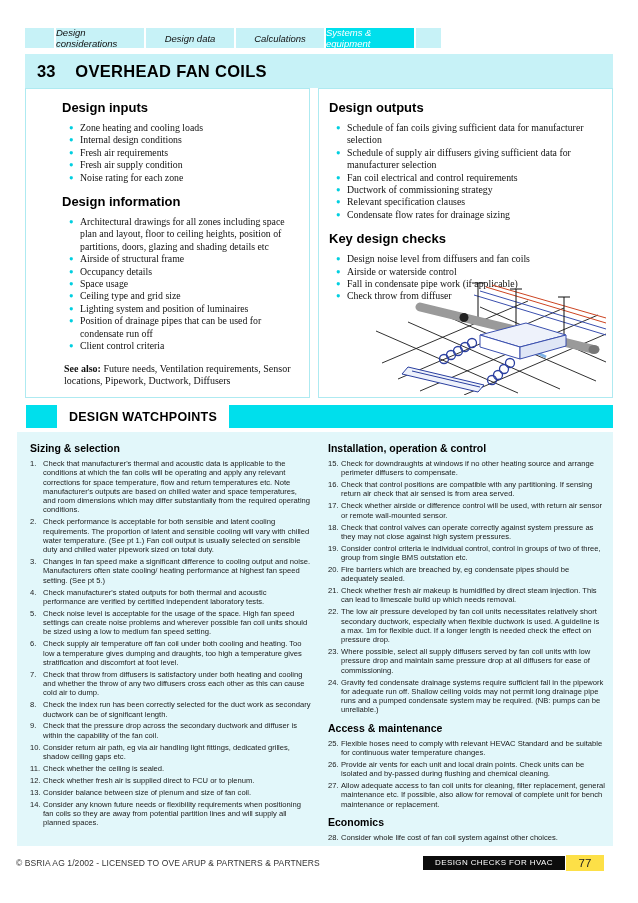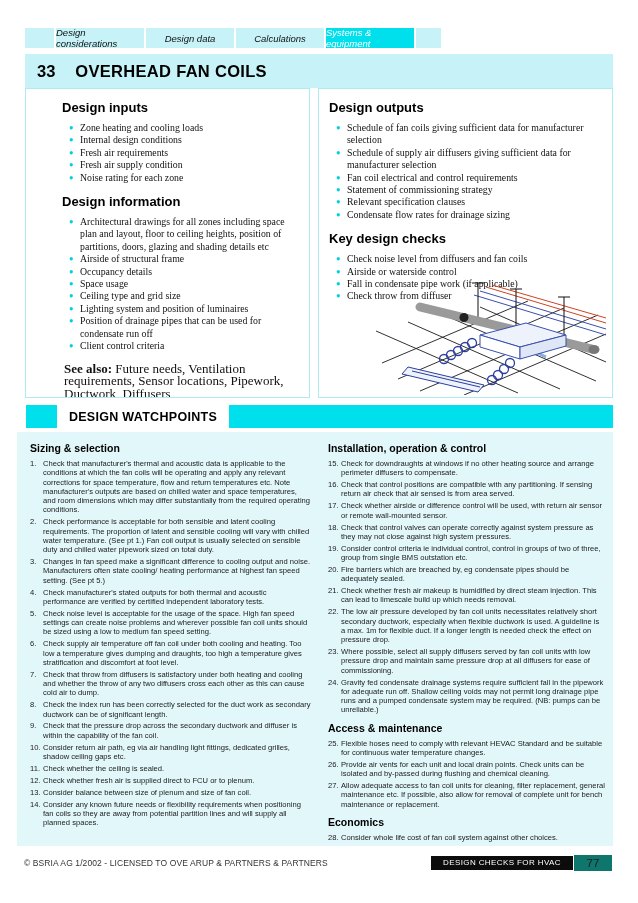--- a/index.html
+++ b/index.html
@@ -25,21 +25,21 @@
   
   .boxes { position:absolute; left:25px; top:88px; width:588px; height:310px; display:flex; gap:8px; }
   .box { background:#ffffff; border:1px solid #aeeaf1; padding:8px 10px 6px 10px; overflow:hidden; position:relative; }
   .box.left { width:285px;padding-left:36px; }
   .box.right { width:295px; }
   .box-h { font-size:13px; font-weight:bold; color:#000; margin:3px 0 7px 0; }
   ul.bullets { list-style:none; margin:0 0 10px 0; }
   .bullets li { display:flex; font-family:"Liberation Serif", serif; font-size:9.8px; line-height:12.4px; color:#111; }
   .dot { flex:none; width:11px; margin-left:7px; color:#00cfe0; font-size:7.5px; line-height:12.4px; }
   .btext { flex:1; }
-  .seealso { font-family:"Liberation Serif", serif; font-size:13px; line-height:12.6px; color:#111; margin-top:0; padding-left:2px; }
+  .seealso { font-family:"Liberation Serif", serif; font-size:10px; line-height:12.6px; color:#111; margin-top:0; padding-left:2px; }
   .seealso b { font-weight:bold; }
   .illustration { position:absolute; right:6px; bottom:2px; }
 
   
   .wbar { position:absolute; left:26px; top:405px; width:587px; height:23px; display:flex; }
   .wbar .blk { width:31px; background:#00dfec; }
   .wbar .lbl { width:172px; display:flex; align-items:center; justify-content:center;
                font-weight:bold; font-size:12.5px; color:#000; background:#ffffff; letter-spacing:0.3px; }
   .wbar .rest { flex:1; background:#00dfec; }
 
@@ -48,25 +48,25 @@
               display:flex; gap:17px; padding:9px 8px 8px 13px; }
   .wcol-left { width:281px; }
   .wcol-right { flex:1; }
   .wh { font-size:10.5px; font-weight:bold; color:#000; margin:1px 0 5px 0; }
   ol.wlist { list-style:none; margin:0 0 7px 0; }
   .wlist li { display:flex; font-size:7.6px; line-height:9.3px; color:#1a1a1a; margin-bottom:2.6px; }
   .num { flex:none; width:13px; }
   .wtext { flex:1; }
 
   
-  .footer { position:absolute; left:24px; top:855px; width:588px; height:15px; display:flex; align-items:center; }
+  .footer { position:absolute; left:16px; top:855px; width:588px; height:15px; display:flex; align-items:center; }
   .copy { flex:1; font-size:8.5px; color:#333; letter-spacing:0.1px; }
   .fbox { background:#0c0c0c; color:#ffffff; width:142px; height:14px; display:flex; align-items:center; justify-content:center;
           font-size:8px; letter-spacing:0.4px; }
-  .fpage { background:#0f766e; color:#1a1a1a; width:38px; height:16px; margin-left:1px; display:flex; align-items:center;
+  .fpage { background:#fde047; color:#1a1a1a; width:38px; height:16px; margin-left:1px; display:flex; align-items:center;
            justify-content:center; font-size:11.5px; }
 </style>
 </head>
 <body>
 
 <div class="page">
 
   <div class="tabbar">
     <div class="seg tab-lead"></div>
     <div class="tab">Design considerations</div>
@@ -172,39 +172,39 @@
             <span class="btext">Schedule of supply air diffusers giving sufficient data for manufacturer selection</span>
           </li>
 
           <li>
             <span class="dot">●</span>
             <span class="btext">Fan coil electrical and control requirements</span>
           </li>
 
           <li>
             <span class="dot">●</span>
-            <span class="btext">Statement of commissioning strategy</span>
+            <span class="btext">Ductwork of commissioning strategy</span>
           </li>
 
           <li>
             <span class="dot">●</span>
             <span class="btext">Relevant specification clauses</span>
           </li>
 
           <li>
             <span class="dot">●</span>
             <span class="btext">Condensate flow rates for drainage sizing</span>
           </li>
         </ul>
       <div class="box-h">Key design checks</div>
       <ul class="bullets">
 
           <li>
             <span class="dot">●</span>
-            <span class="btext">Check noise level from diffusers and fan coils</span>
+            <span class="btext">Design noise level from diffusers and fan coils</span>
           </li>
 
           <li>
             <span class="dot">●</span>
             <span class="btext">Airside or waterside control</span>
           </li>
 
           <li>
             <span class="dot">●</span>
             <span class="btext">Fall in condensate pipe work (if applicable)</span>

